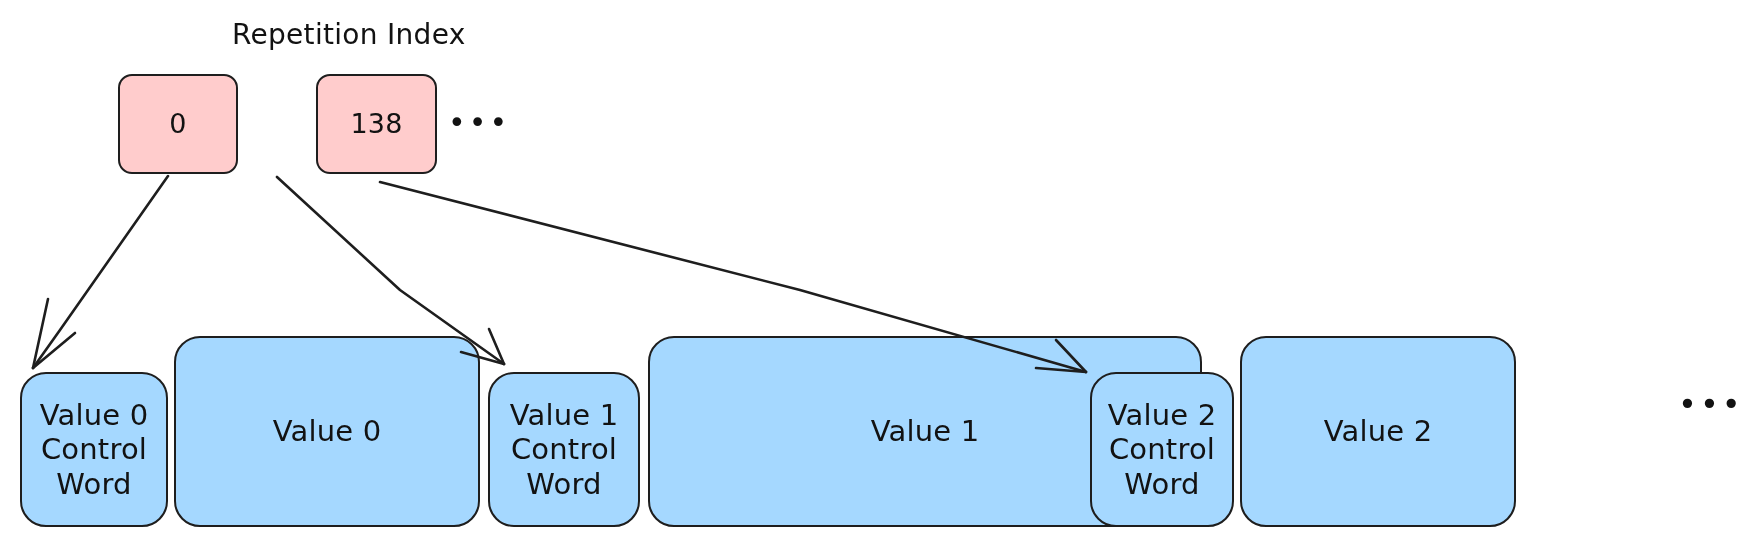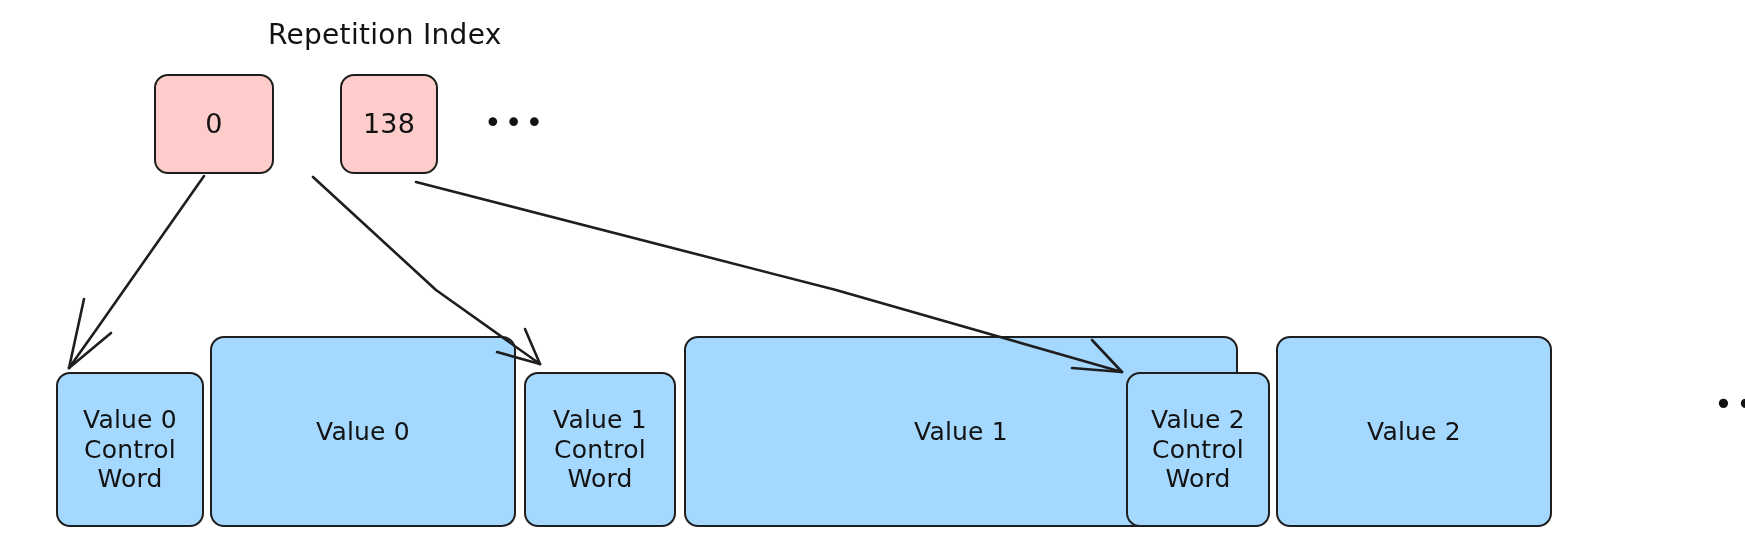--- a/index.html
+++ b/index.html
@@ -12,21 +12,20 @@
     height: 554px;
     position: relative;
     overflow: hidden;
     font-family: "DejaVu Sans", sans-serif;
     -webkit-font-smoothing: antialiased;
   }
 
   #diagram-root {
     position: absolute;
     inset: 0;
-    margin-left: 36px;
   }
 
   
   .node {
     position: absolute;
     box-sizing: border-box;
     border: 2.4px solid #1e1e1e;
     border-radius: 14px;
     display: flex;
     align-items: center;
@@ -37,21 +36,22 @@
     letter-spacing: 0.2px;
   }
 
   .node-pink {
     background: #ffcccc;
     font-size: 27px;
   }
 
   .node-blue {
     background: #a5d8ff;
-    font-size: 25px;
+    font-size: 29px;
+    border-radius: 26px;
   }
 
   .node-label {
     display: block;
     white-space: pre-line;
     padding: 0 6px;
   }
 
   
   #index-title {
@@ -64,21 +64,21 @@
     white-space: nowrap;
   }
 
   #idx-0   { left: 118px; top: 74px;  width: 120px; height: 100px; }
   #idx-57  { left: 243px; top: 74px;  width: 115px; height: 100px; }
   #idx-138 { left: 322px; top: 74px;  width: 100px; height: 100px; }
 
   
   #idx-0   { left: 118px; width: 120px; }
   #idx-57  { left: 222px; width: 88px; }
-  #idx-138 { left: 304px; width: 98px; }
+  #idx-138 { left: 316px; width: 121px; }
 
   .ellipsis {
     position: absolute;
     color: #121212;
     font-size: 30px;
     letter-spacing: 3px;
     line-height: 1;
     user-select: none;
   }
   #index-ellipsis { left: 448px; top: 108px; }

